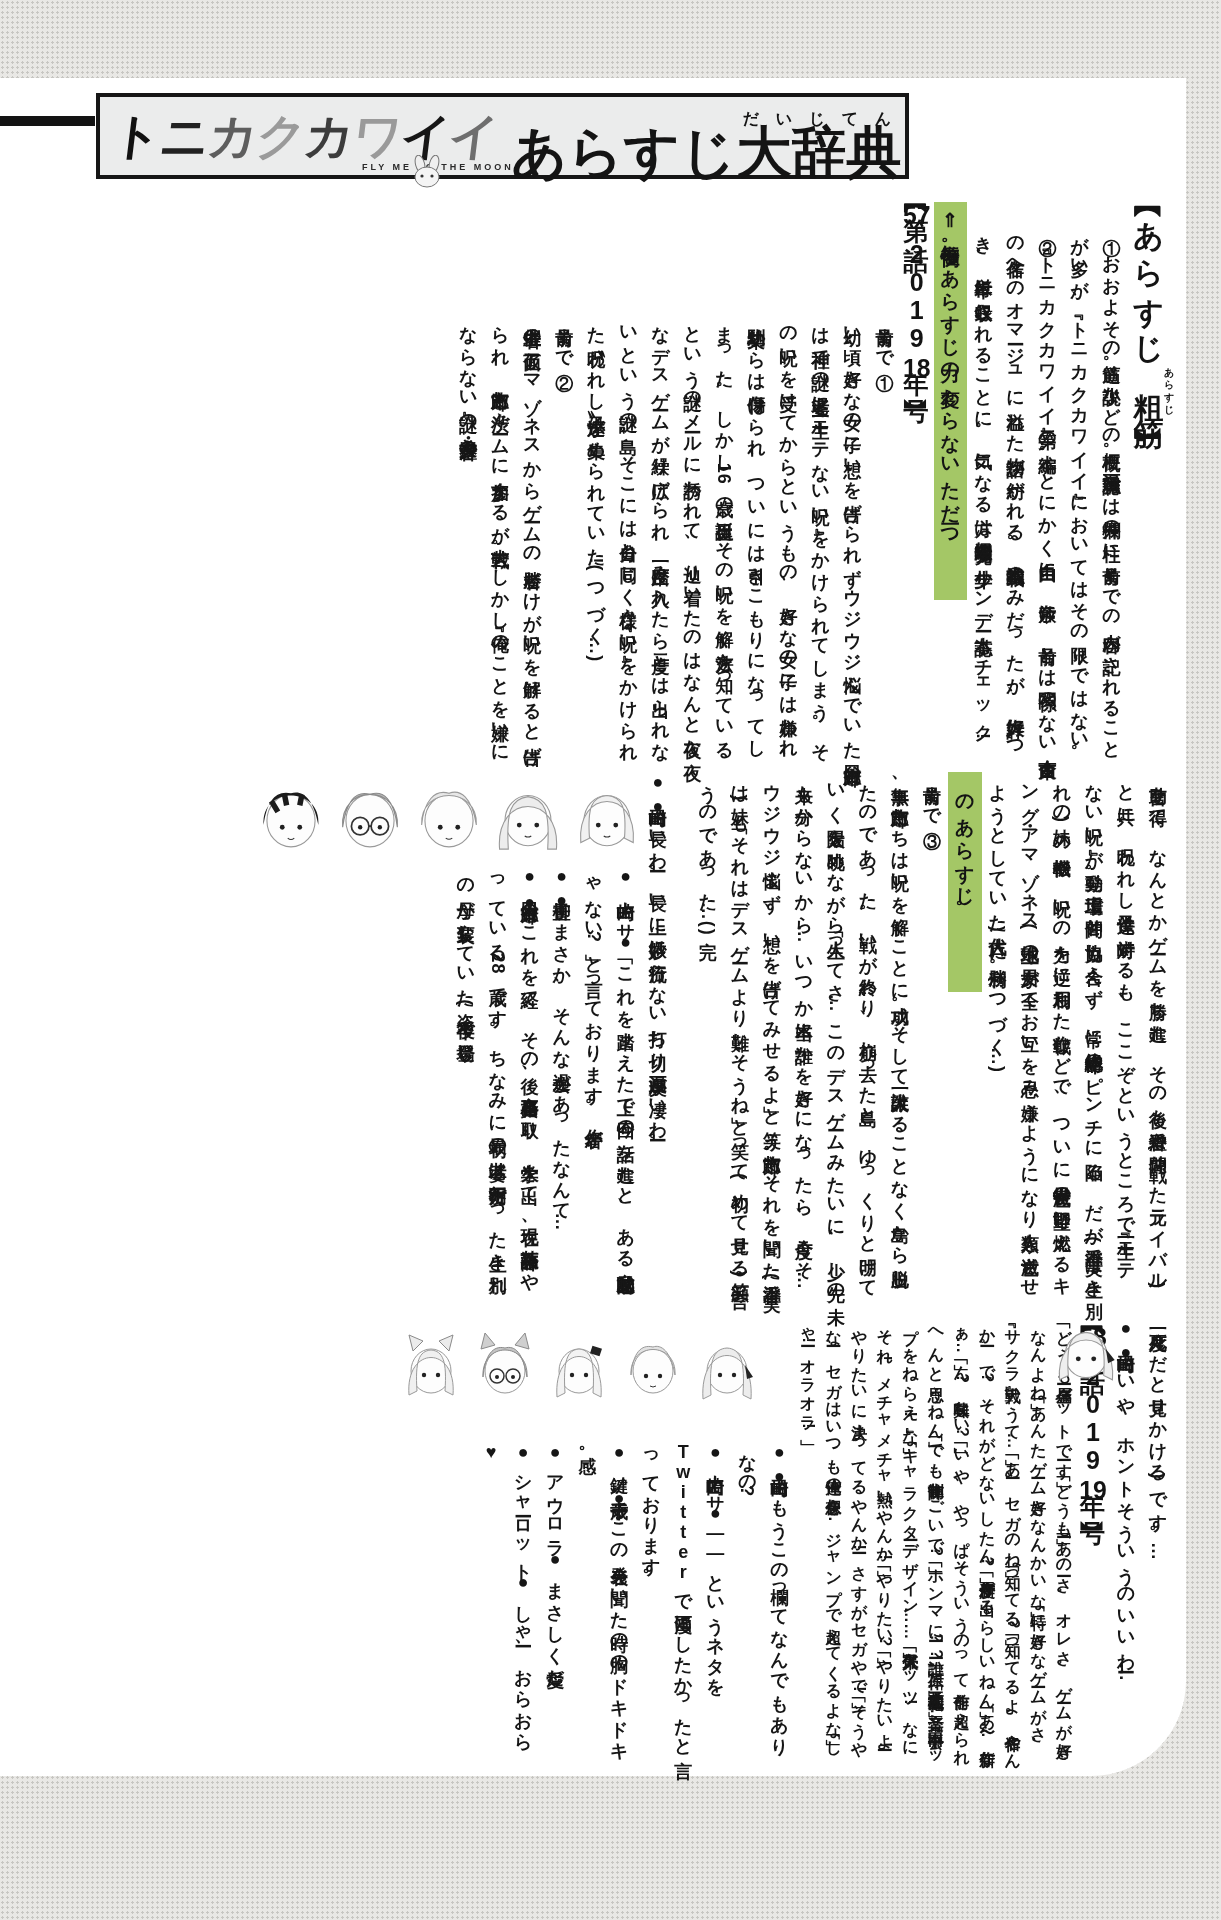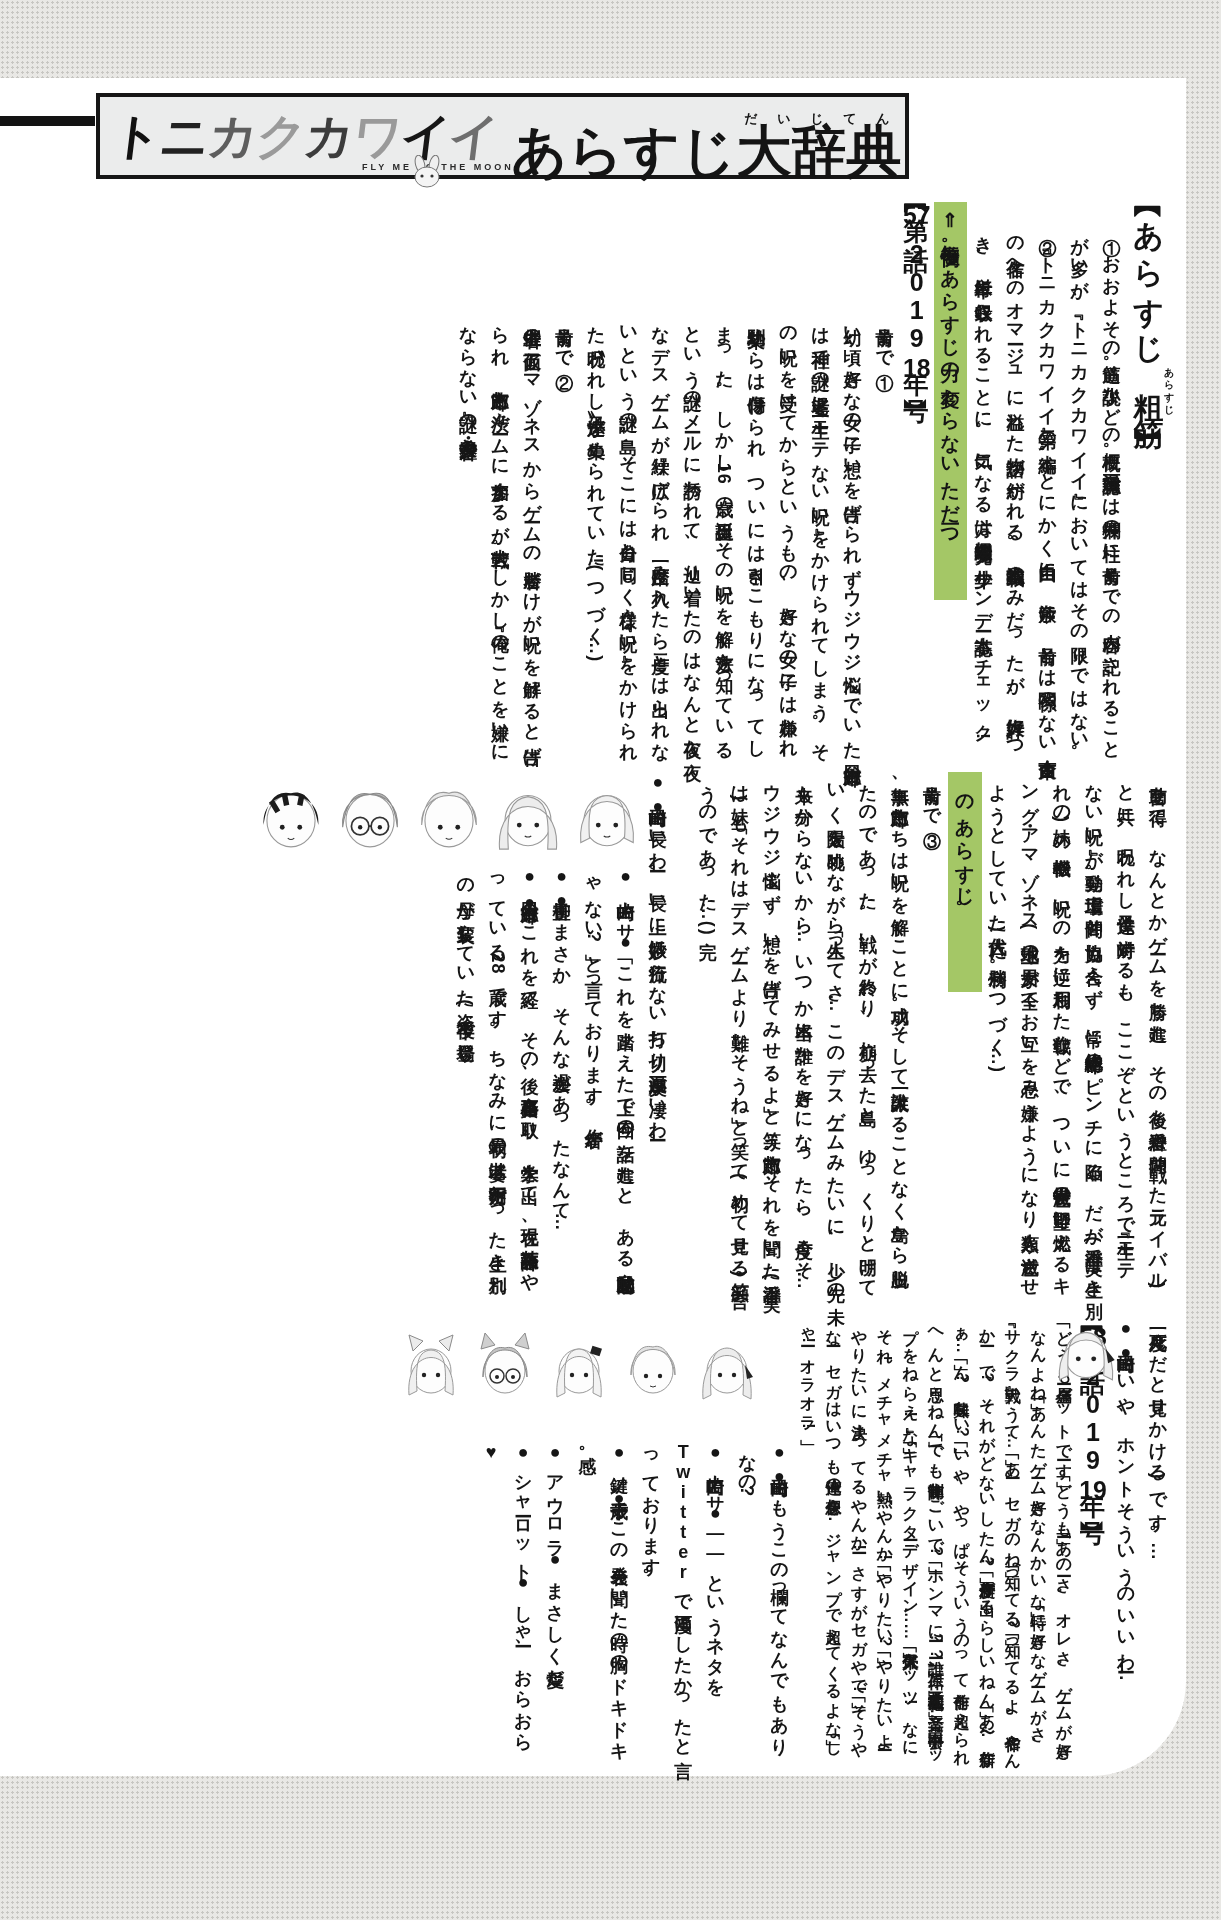--- a/index.html
+++ b/index.html
@@ -26,21 +26,21 @@
   .logo span:nth-child(4){color:#9a9a9a;}
   .logo span:nth-child(5){color:#3c3c3c;}
   .logo span:nth-child(6){color:#9a9a9a;}
   .logo span:nth-child(7){color:#161616;}
   .logo span:nth-child(8){color:#6e6e6e;}
   .logo-sub{position:absolute;left:262px;bottom:3px;font-size:9px;font-weight:bold;
     letter-spacing:3px;color:#2a2a2a;white-space:nowrap;}
   .hdr-title{margin-left:14px;font-family:"Liberation Serif","DejaVu Serif",serif;
     font-weight:bold;font-size:55px;line-height:1;white-space:nowrap;display:flex;align-items:flex-end;}
   .hdr-title ruby{ruby-position:over;}
-  .hdr-title rt{font-size:13px;font-weight:bold;letter-spacing:4px;margin-top:17px;}
+  .hdr-title rt{font-size:16px;font-weight:bold;letter-spacing:4px;margin-top:17px;}
   .rabbit{position:absolute;left:306px;bottom:-14px;}
 
   
   .band{position:absolute;left:88px;width:1086px;writing-mode:vertical-rl;z-index:2;}
   #band1{top:196px;height:572px;}
   #band2{top:772px;height:522px;}
   #band3{top:1318px;height:444px;}
   .band p{margin:0;}
   .sec{font-size:18px;font-weight:bold;line-height:1.78;letter-spacing:1px;color:#161616;}
   .gap{margin-left:18px;}

